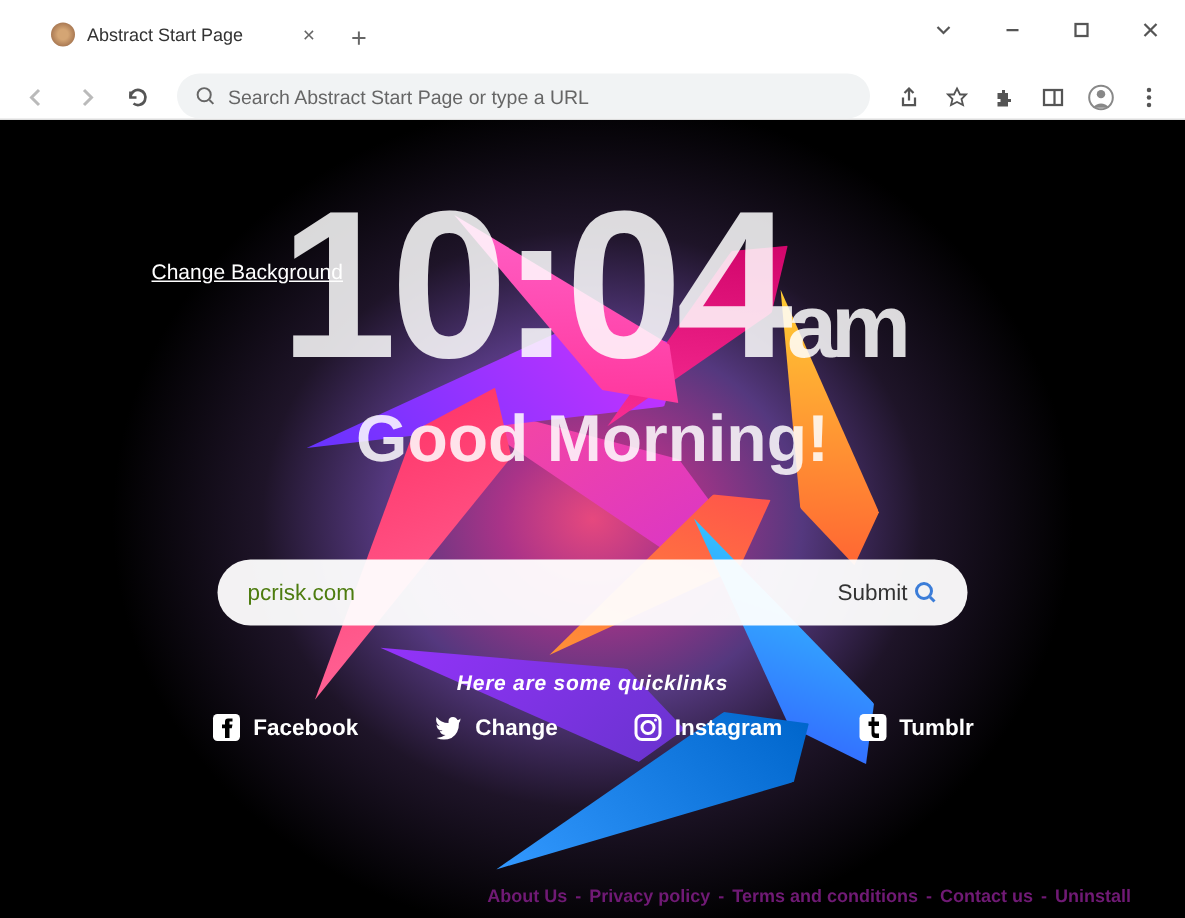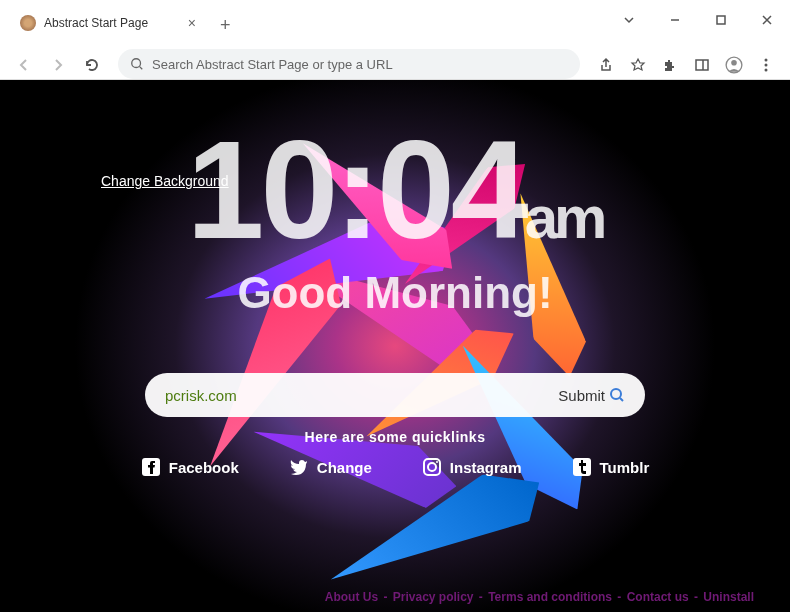--- a/index.html
+++ b/index.html
@@ -1,19 +1,19 @@
 <!DOCTYPE html>
 <html><head>
 <meta charset="utf-8">
 <style>
 * { margin: 0; padding: 0; box-sizing: border-box; }
 body { width: 790px; height: 612px; overflow: hidden; font-family: Arial, sans-serif; background: #fff; position: relative; }
 
 
-.titlebar { height: 40px; background: #fff; display: flex; align-items: flex-end; position: relative; }
+.titlebar { height: 40px; background: #fff; display: flex; align-items: flex-end; position: relative; padding-left: 14px; }
 .tab { display: flex; align-items: center; gap: 8px; padding: 0 12px; height: 34px; margin-top: 6px; margin-left: 8px; background: #fff; border-radius: 8px 8px 0 0; position: relative; min-width: 200px; }
 .tab-favicon { width: 16px; height: 16px; border-radius: 50%; background: radial-gradient(circle, #d4a574 30%, #8b5a3c 100%); }
 .tab-title { font-size: 12px; color: #333; flex: 1; }
 .tab-close { font-size: 14px; color: #666; cursor: pointer; }
 .new-tab { margin-left: 8px; font-size: 18px; color: #666; cursor: pointer; padding: 4px; }
 .win-controls { position: absolute; right: 0; top: 0; display: flex; height: 40px; }
 .win-btn { width: 46px; display: flex; align-items: center; justify-content: center; }
 .win-btn svg { width: 12px; height: 12px; }
 
 
@@ -52,21 +52,21 @@
 
 
 .overlay { position: absolute; inset: 0; display: flex; flex-direction: column; align-items: center; }
 .change-bg { position: absolute; left: 101px; top: 93px; color: #fff; font-weight: normal; font-size: 14px; text-decoration: underline; }
 .clock { margin-top: 40px; font-size: 140px; font-weight: bold; color: rgba(255,255,255,0.85); letter-spacing: -4px; line-height: 1; }
 .clock .ampm { font-size: 60px; }
 .greeting { margin-top: 8px; font-size: 44px; font-weight: bold; color: rgba(255,255,255,0.85); }
 .searchbar { margin-top: 55px; width: 500px; height: 44px; background: rgba(255,255,255,0.95); border-radius: 22px; display: flex; align-items: center; padding: 0 20px; }
 .searchbar input { flex: 1; border: none; background: transparent; font-size: 15px; color: #4d7c0f; outline: none; }
 .searchbar .submit { font-size: 15px; color: #333; display: flex; align-items: center; gap: 4px; }
-.quicklinks-header { margin-top: 12px; font-size: 14px; font-weight: bold; color: #fff; letter-spacing: 0.5px; }
+.quicklinks-header { margin-top: 30px; font-size: 14px; font-weight: bold; color: #fff; letter-spacing: 0.5px; font-style: italic; }
 .quicklinks { margin-top: 12px; display: flex; gap: 50px; }
 .ql { display: flex; align-items: center; gap: 8px; color: #fff; font-size: 15px; font-weight: bold; }
 .ql-icon { width: 20px; height: 20px; display: flex; align-items: center; justify-content: center; }
 .footer { position: absolute; right: 36px; bottom: 8px; font-size: 12px; color: #701a75; font-weight: bold; }
 .footer span { margin: 0 2px; }
 </style>
 </head>
 <body>
 
 <div class="titlebar">

